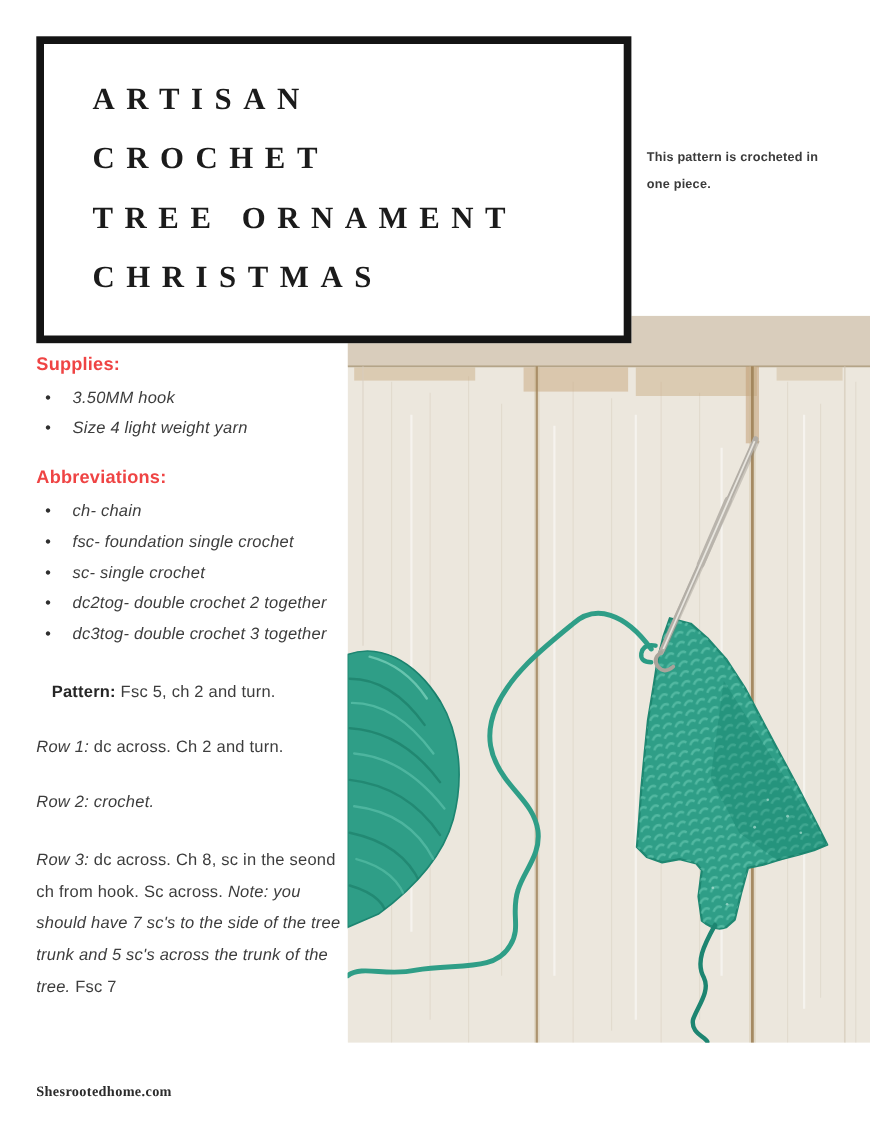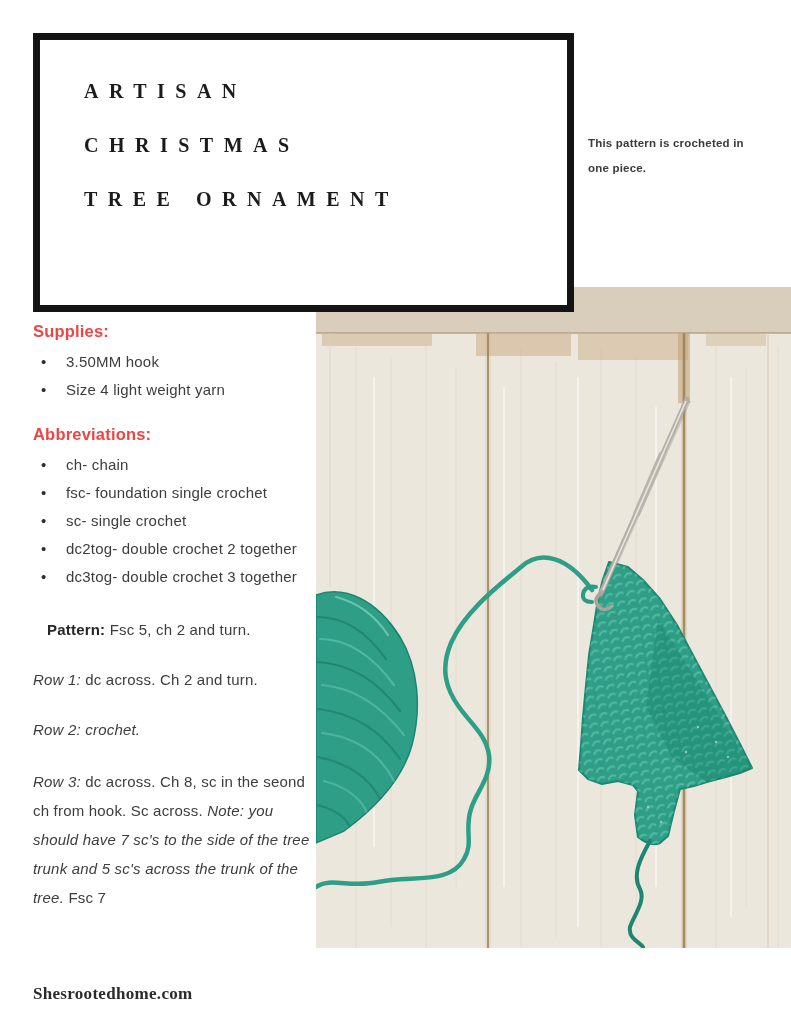--- a/index.html
+++ b/index.html
@@ -11,54 +11,54 @@
   .photo{position:absolute;left:316px;top:287px;width:475px;height:661px;}
   .photo svg{display:block;}
   
   .title-box{
     position:absolute;left:33px;top:33px;width:541px;height:279px;
     box-sizing:border-box;border:7px solid #141414;background:#ffffff;
     padding:24px 0 0 44px;
   }
   .title-line{
     font-family:"Liberation Serif",serif;font-weight:700;
-    font-size:20px;line-height:54px;letter-spacing:10.5px;
+    font-size:28px;line-height:54px;letter-spacing:10.5px;
     color:#1b1b1b;white-space:nowrap;
   }
   
   .side-note{
     position:absolute;left:588px;top:131px;width:178px;
     font-size:11.5px;font-weight:700;line-height:24.5px;color:#3b3b3b;
     letter-spacing:0.2px;
   }
   
   .content{
     position:absolute;left:33px;top:322px;width:282px;
     color:#3d3d3d;font-size:15px;letter-spacing:0.2px;
   }
   .h{font-size:16.5px;font-weight:700;color:#ef4444;margin:0 0 7px 0;}
-  .content ul{margin:0;padding:0;list-style:none;}
+  .content ul{margin:0;padding:0;list-style:none;font-style:italic;}
   .content li{
     position:relative;padding-left:25px;margin-left:8px;line-height:28px;
   }
   .content li::before{
     content:"\2022";position:absolute;left:0;top:0;color:#2e2e2e;
     font-size:15px;
   }
   .gap-s{height:21px;}
   .para{margin:0;line-height:29px;}
   .mt-pattern{margin-top:24px;margin-left:14px;}
   .mt-row{margin-top:21px;}
   .mt-row3{margin-top:23px;}
   .b{font-weight:700;color:#262626;}
   .it{font-style:italic;text-align:right;}
   
   .footer{
     position:absolute;left:33px;top:984px;
-    font-family:"Liberation Serif",serif;font-weight:700;font-size:17px;
+    font-family:"Liberation Serif",serif;font-weight:700;font-size:13px;
     color:#2b2b2b;letter-spacing:0.3px;
   }
 </style>
 </head>
 <body>
 
 <div class="page">
 
   <div class="photo">
     <svg width="475" height="661" viewBox="0 0 475 661" xmlns="http://www.w3.org/2000/svg">
@@ -172,22 +172,23 @@
         <line x1="346" y1="168" x2="321" y2="226" stroke="#b9b4ac" stroke-width="7" stroke-linecap="round"></line>
         <line x1="370" y1="114" x2="287" y2="303" stroke="#f1efe9" stroke-width="1.6" opacity="0.85"></line>
         <path d="M285,306 q-8,6 -3,13 q6,7 14,0" stroke="#a9a49b" stroke-width="3.5" fill="none" stroke-linecap="round"></path>
         <path d="M280,300 q-11,-2 -13,7 q-1,8 9,8" stroke="#2a9c84" stroke-width="4" fill="none" stroke-linecap="round"></path>
       </g>
     </svg>
   </div>
 
   <div class="title-box">
     <div class="title-line">ARTISAN</div>
+    <div class="title-line">CROCHET</div>
+    <div class="title-line">TREE ORNAMENT</div>
     <div class="title-line">CHRISTMAS</div>
-    <div class="title-line">TREE ORNAMENT</div>
   </div>
 
   <div class="side-note">This pattern is crocheted in one piece.</div>
 
   <div class="content">
     <div class="h">Supplies:</div>
     <ul>
       <li>3.50MM hook</li>
       <li>Size 4 light weight yarn</li>
     </ul>

